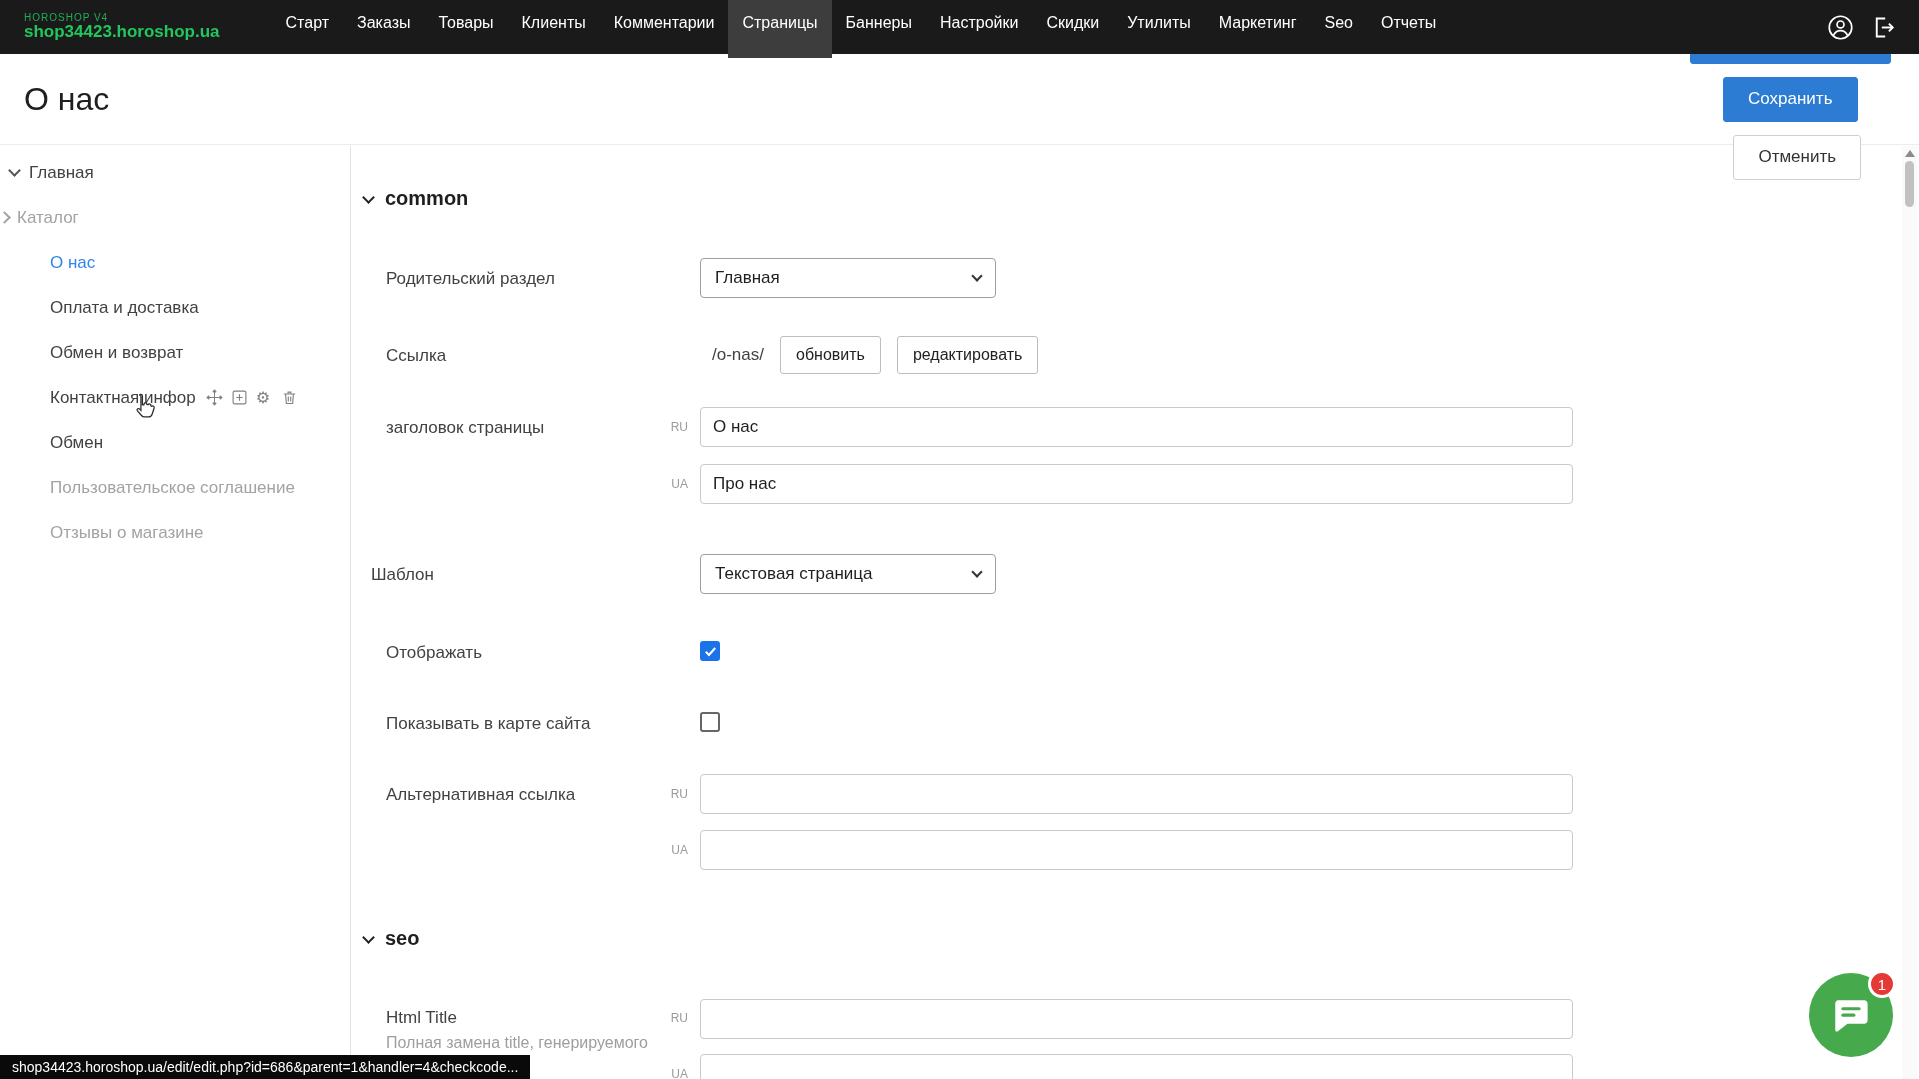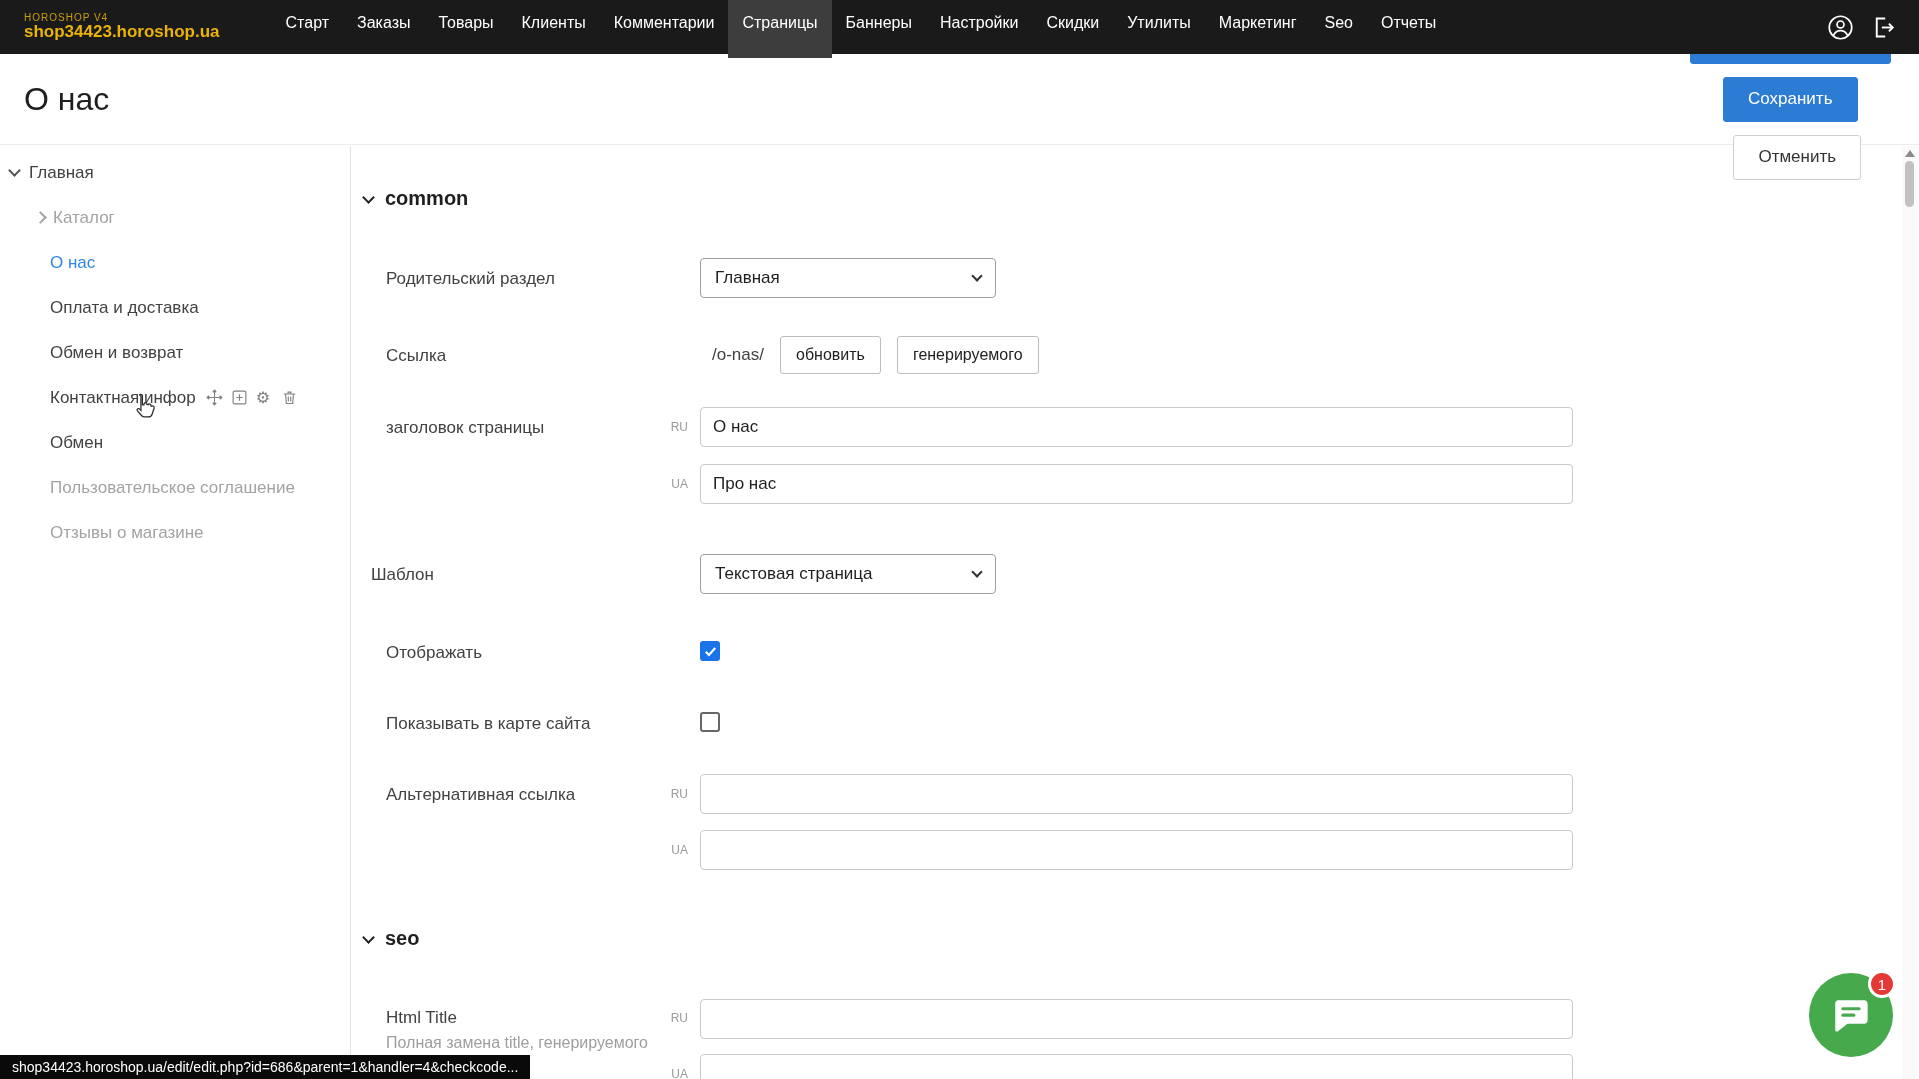--- a/index.html
+++ b/index.html
@@ -3,21 +3,21 @@
 <meta charset="utf-8">
 <style>
   * { margin:0; padding:0; box-sizing:border-box; }
   html,body { width:1919px; height:1079px; overflow:hidden; background:#fff;
     font-family:"Liberation Sans","DejaVu Sans",sans-serif; color:#222; }
   .page { position:relative; width:1919px; height:1079px; overflow:hidden; }
 
   
   .topbar { position:absolute; top:0; left:0; right:0; height:54px; background:#1a1a1a;
     display:flex; align-items:center; z-index:30; }
-  .brand { margin-left:24px; color:#eab308; line-height:1.1; cursor:pointer; }
+  .brand { margin-left:24px; color:#22c55e; line-height:1.1; cursor:pointer; }
   .brand .small { font-size:10px; letter-spacing:1px; opacity:.85; }
   .brand .big { font-size:17px; font-weight:bold; }
   .topnav { display:flex; height:62px; margin-left:52px; }
   .topnav-item { color:#fff; font-size:16px; line-height:54px; padding:0 14px; cursor:pointer; white-space:nowrap; }
   .topnav-item.active { background:#3d3d3d; }
   .topbar-right { margin-left:auto; margin-right:22px; display:flex; gap:16px; align-items:center; }
   .topbar-icon { width:27px; height:27px; cursor:pointer; display:block; }
 
   
   .header { position:absolute; top:54px; left:0; right:0; height:91px; background:#fff;
@@ -29,21 +29,21 @@
   .btn-blue { background:#2d7cd4; color:#fff; border-color:#2d7cd4; }
   .btn-white { background:#fff; color:#333; border:1px solid #cfcfcf; margin-left:14px; }
 
   
   .sidebar { position:absolute; top:146px; left:0; bottom:0; width:351px;
     border-right:1px solid #e3e3e3; background:#fff; padding-top:4px; }
   .tree-item { height:45px; display:flex; align-items:center; font-size:17px; color:#424242;
     cursor:pointer; white-space:nowrap; }
   .tree-item .lbl { cursor:pointer; }
   .tree-item.root { padding-left:10px; }
-  .tree-item.child-chev { padding-left:36px; }
+  .tree-item.child-chev { }
   .tree-item.child { padding-left:50px; }
   .tree-item.muted { color:#a3a3a3; }
   .tree-item.selected { color:#2f86e8; }
   .chev { width:9px; height:9px; border-right:2px solid #555; border-bottom:2px solid #555;
     display:inline-block; flex:0 0 auto; }
   .chev.down { transform:rotate(45deg); margin:-4px 10px 0 0; }
   .chev.right { transform:rotate(-45deg); margin:0 8px 0 0; }
   .chev.muted { border-color:#a3a3a3; }
   .row-tools { display:flex; gap:8px; align-items:center; margin-left:10px; }
   .row-tools svg, .row-tools .gear { width:17px; height:17px; color:#808080; display:block; }
@@ -197,21 +197,21 @@
     <div class="abs f-label" style="left:35px; top:124px;">Родительский раздел</div>
     <div class="select" style="top:113px;">
       <span>Главная</span>
       <span class="chev"></span>
     </div>
 
     <div class="abs f-label" style="left:35px; top:201px;">Ссылка</div>
     <div class="abs" style="left:361px; top:191px; display:flex; align-items:center; gap:16px;">
       <span class="f-label">/o-nas/</span>
       <button class="small-btn">обновить</button>
-      <button class="small-btn">генерируемого</button>
+      <button class="small-btn">редактировать</button>
     </div>
 
     <div class="abs f-label" style="left:35px; top:273px;">заголовок страницы</div>
     <span class="lang" style="left:295px; top:275px;">RU</span>
     <input class="tinput" style="top: 262px;" value="О нас">
     <span class="lang" style="left:295px; top:332px;">UA</span>
     <input class="tinput" style="top: 319px;" value="Про нас">
 
     <div class="abs f-label" style="left:20px; top:420px;">Шаблон</div>
     <div class="select" style="top:409px;">

